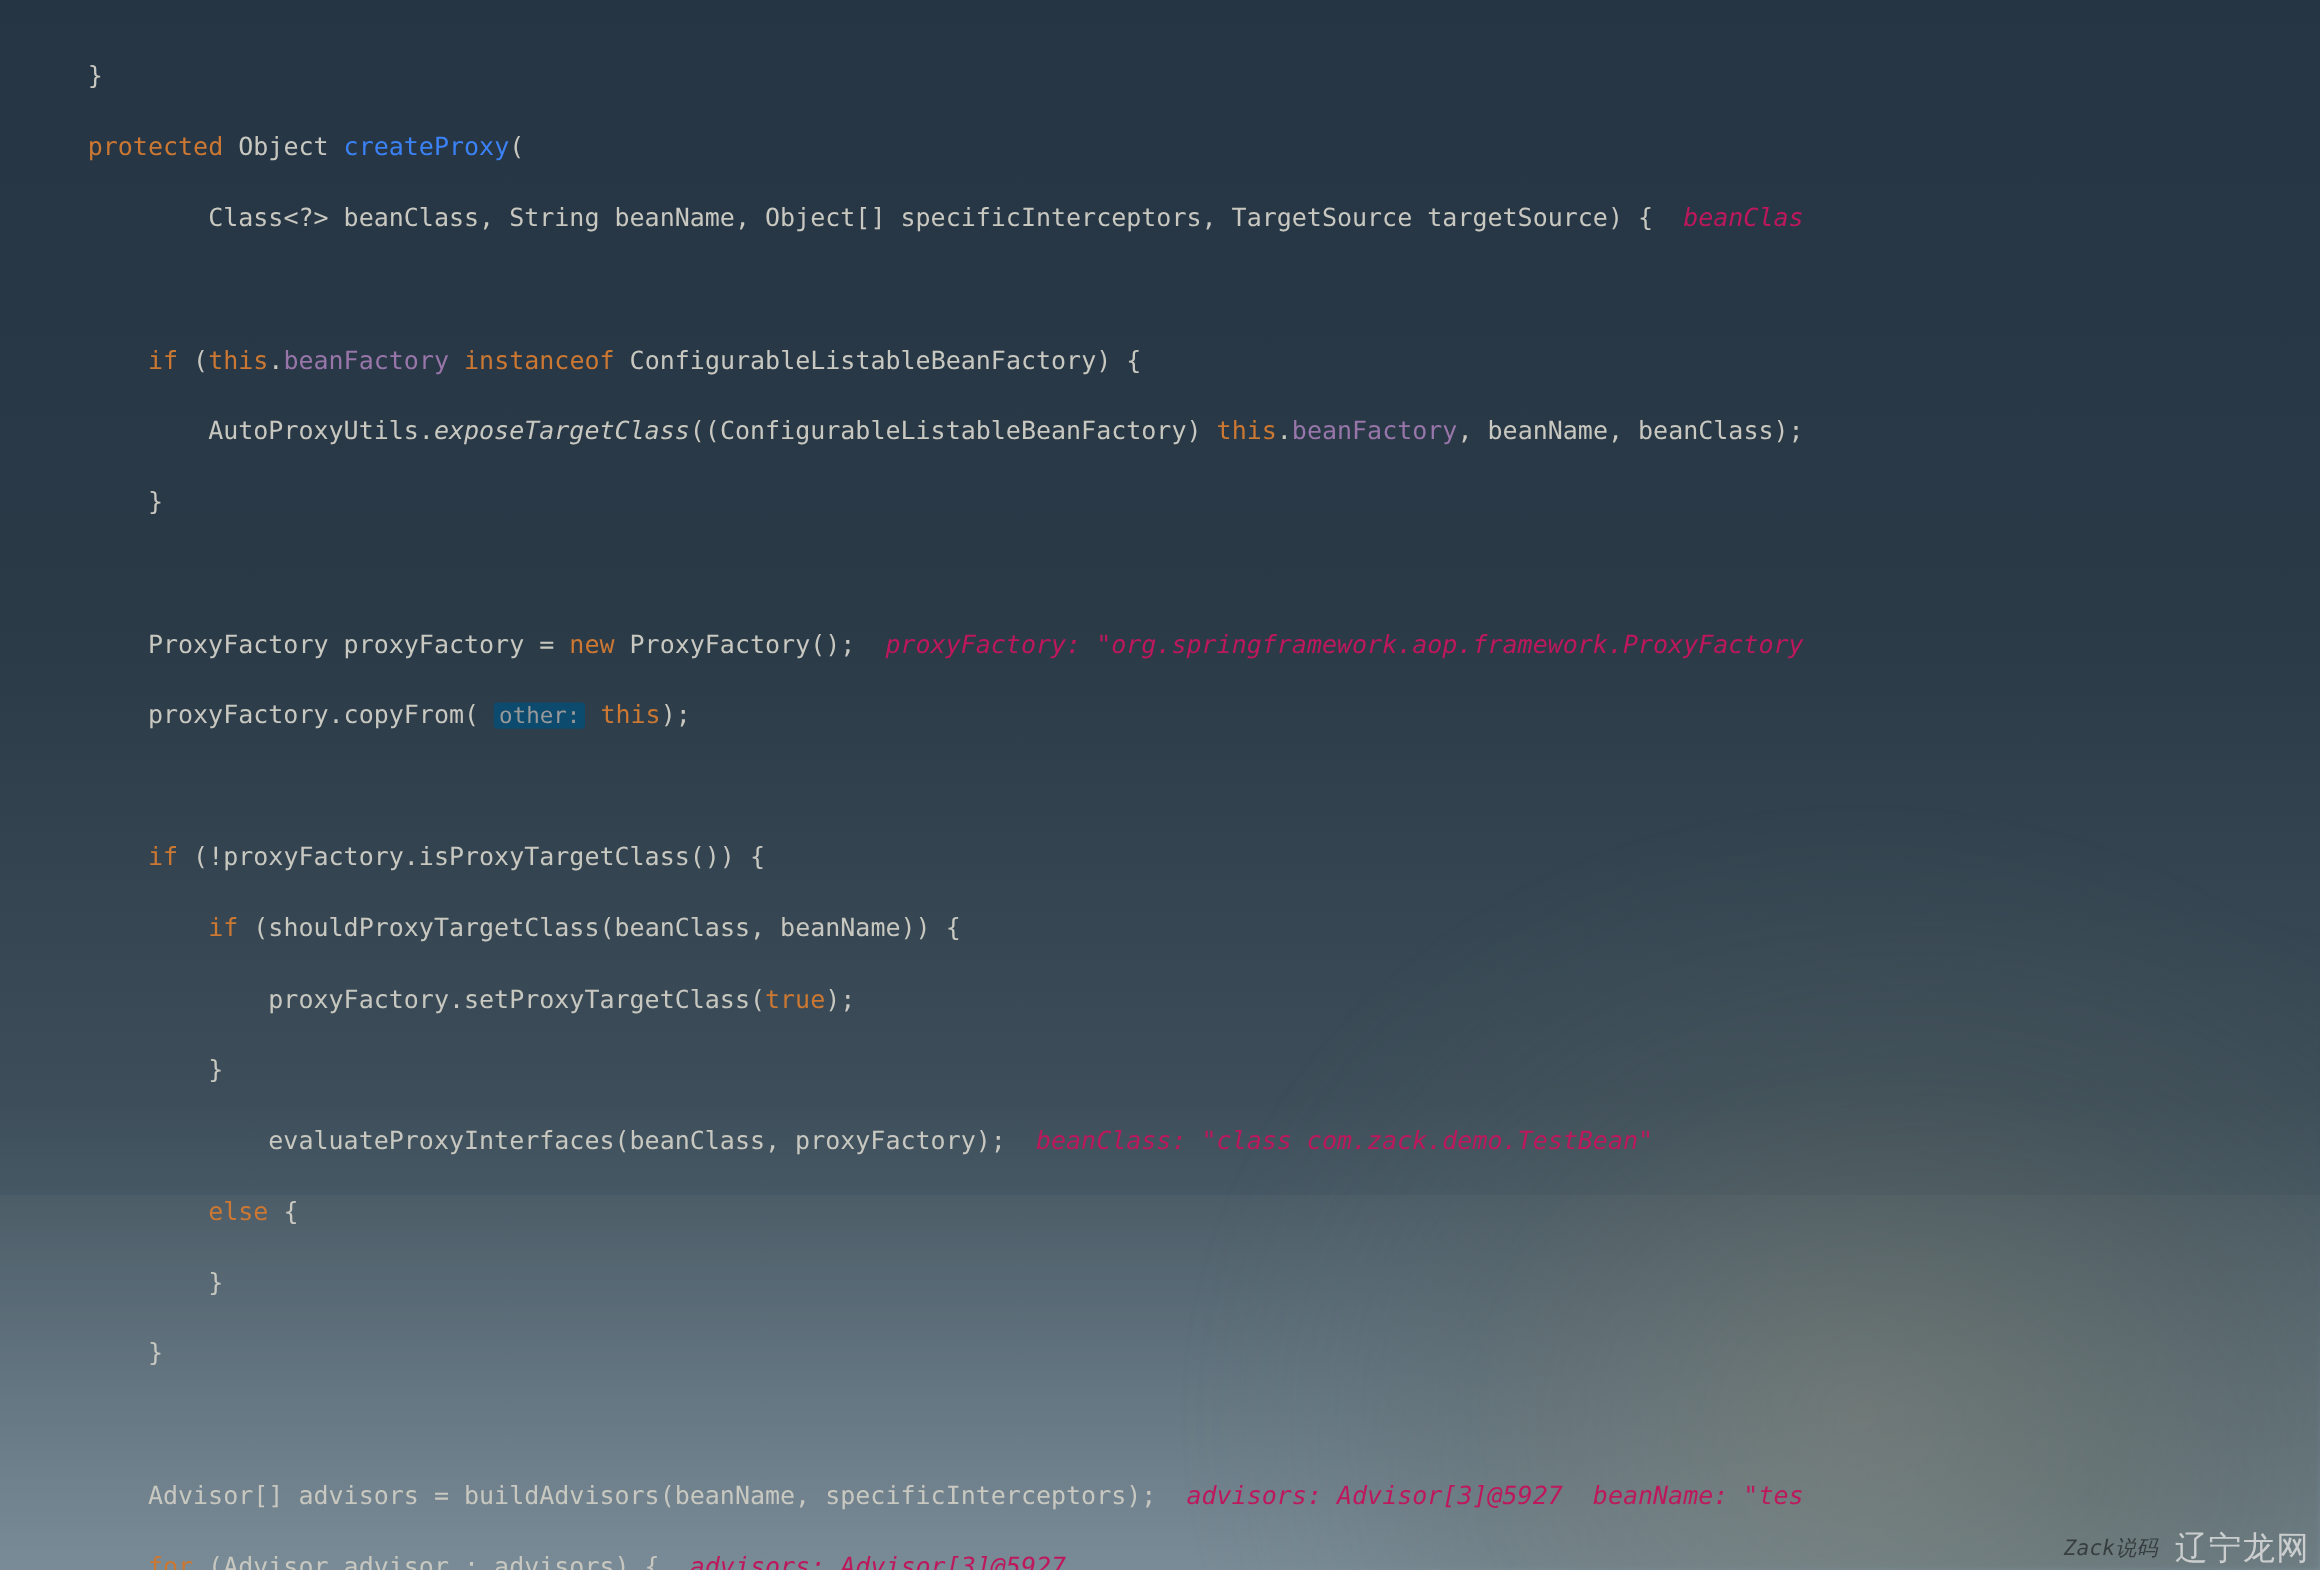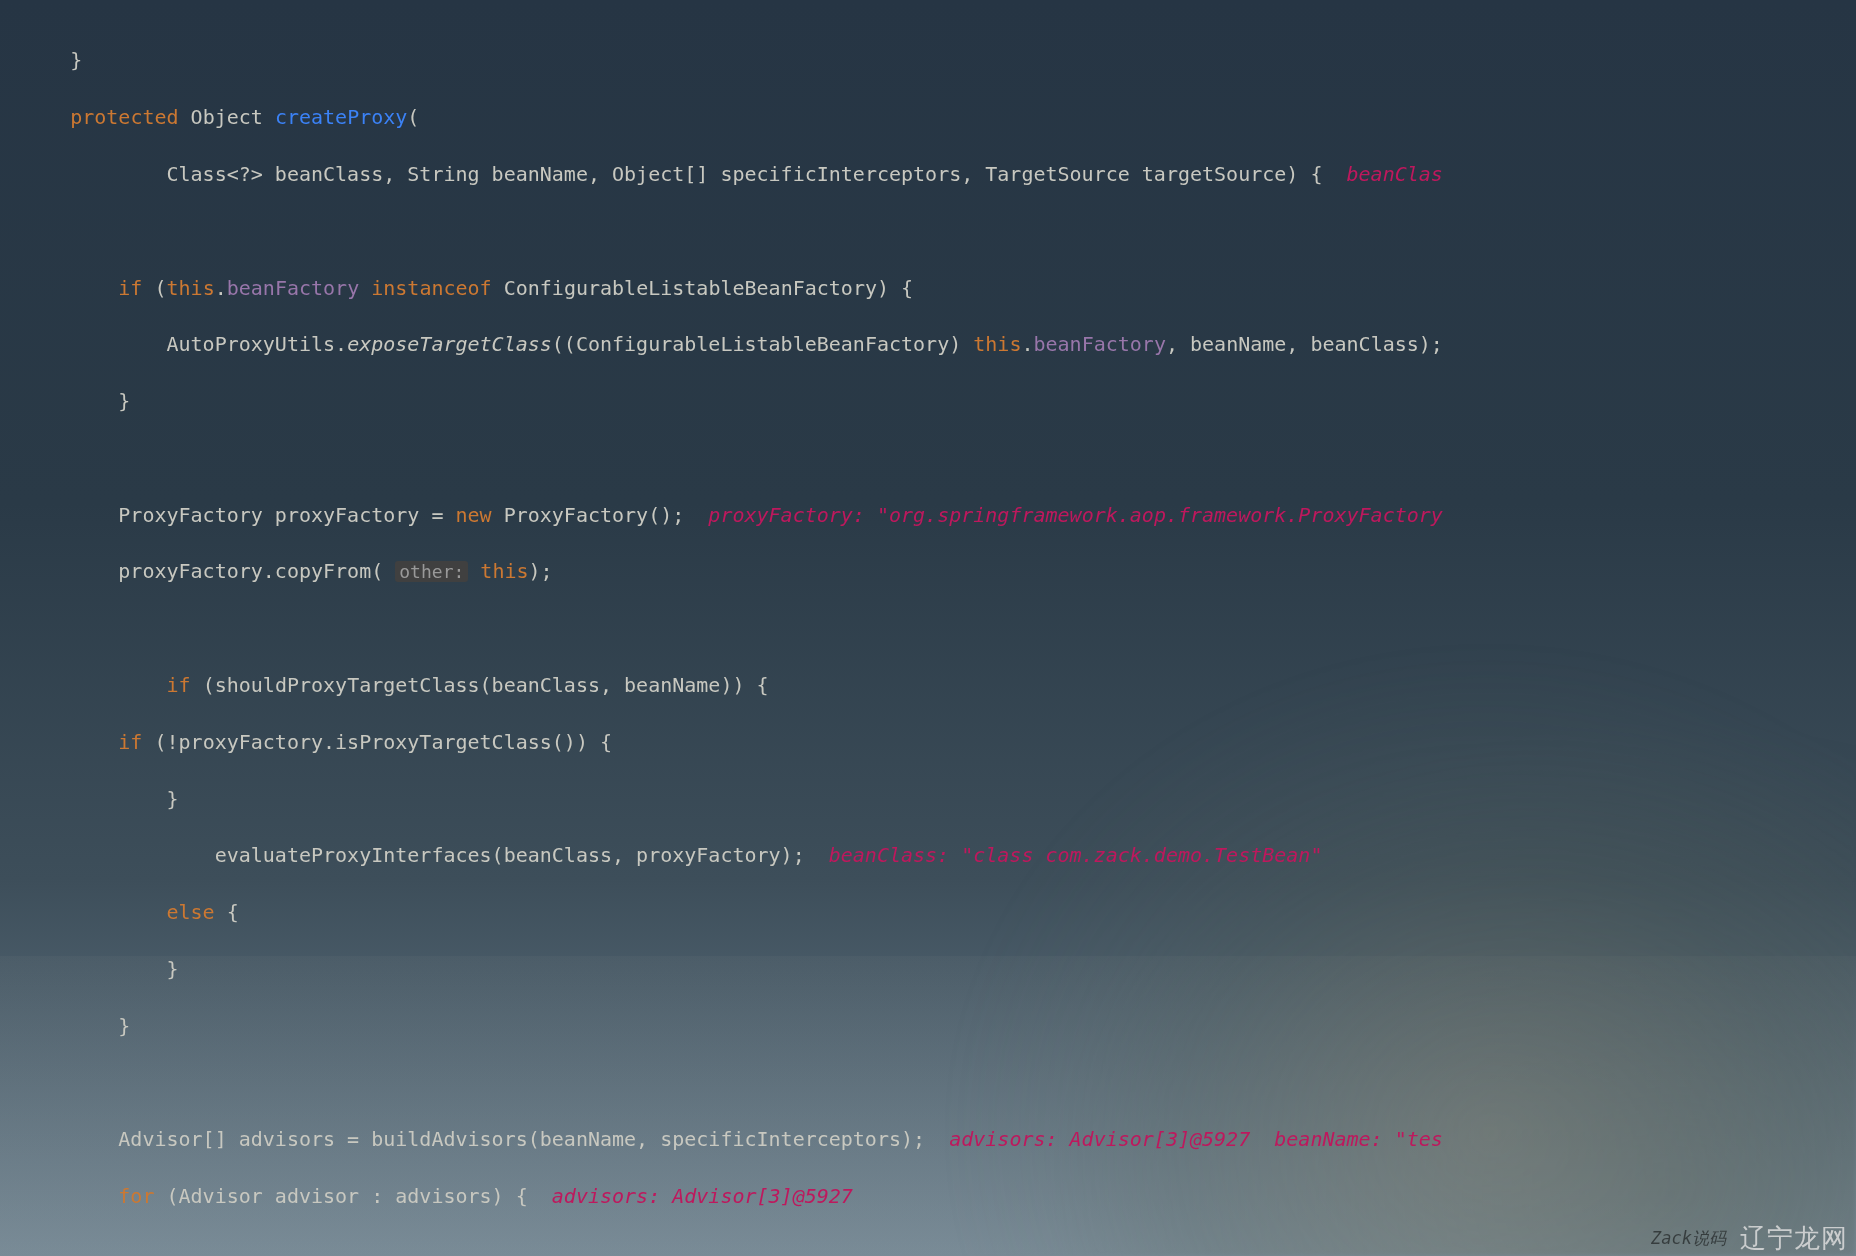--- a/index.html
+++ b/index.html
@@ -10,43 +10,44 @@
     background:radial-gradient(ellipse at 60% 80%,rgba(158,148,120,.25) 0%,rgba(100,110,100,.15) 40%,transparent 70%),
                radial-gradient(ellipse at 80% 90%,rgba(60,70,60,.25) 0%,transparent 60%);filter:blur(2px);}
   .bg-sand{position:absolute;bottom:0;left:0;right:0;height:300px;
     background:linear-gradient(180deg,rgba(180,180,170,.05) 0%,rgba(210,210,200,.15) 100%);}
   .editor{position:relative;padding:18px 0 0 22px;line-height:1.42;white-space:pre;z-index:2;}
   .line{position:relative;height:28.4px;}
   .kw{color:#cc7832;margin-top:28px;}
   .mname{color:#3b82f6;}
   .field{color:#9876aa;}
   .hint{color:#be185d;font-style:italic;}
-  .param-hint{background:#404040;color:#999;font-style:normal;padding:0 4px;border-radius:3px;font-size:18px;}
+  .param-hint{background:#0c4a6e;color:#999;font-style:normal;padding:0 4px;border-radius:3px;font-size:18px;}
   .wm{position:absolute;right:8px;bottom:0;color:rgba(220,220,220,.85);font-size:26px;z-index:3;letter-spacing:1px;}
   .wm2{position:absolute;right:130px;bottom:6px;color:rgba(0,0,0,.5);font-size:17px;z-index:3;font-style:italic;}
 </style>
 </head>
 <body>
 <div class="bg-sand"></div>
 <div class="bg-island"></div>
 
 <div class="editor">
 <div class="line">    <span>}</span></div>
 <div class="line">    <span class="kw">protected</span> <span>Object</span> <span class="mname">createProxy</span><span>(</span></div>
 <div class="line">            <span>Class&lt;?&gt; beanClass, String beanName, Object[] specificInterceptors, TargetSource targetSource) {  </span><span class="hint">beanClas</span></div>
 <div class="line"></div>
 <div class="line">        <span class="kw">if</span><span> (</span><span class="kw">this</span><span>.</span><span class="field">beanFactory</span><span> </span><span class="kw">instanceof</span><span> ConfigurableListableBeanFactory) {</span></div>
 <div class="line">            <span>AutoProxyUtils.</span><span style="font-style:italic">exposeTargetClass</span><span>((ConfigurableListableBeanFactory) </span><span class="kw">this</span><span>.</span><span class="field">beanFactory</span><span>, beanName, beanClass);</span></div>
 <div class="line">        <span>}</span></div>
 <div class="line"></div>
 <div class="line">        <span>ProxyFactory proxyFactory = </span><span class="kw">new</span><span> ProxyFactory();  </span><span class="hint">proxyFactory: "org.springframework.aop.framework.ProxyFactory</span></div>
 <div class="line">        <span>proxyFactory.copyFrom( </span><span class="param-hint">other:</span><span> </span><span class="kw">this</span><span>);</span></div>
 <div class="line"></div>
+<div class="line">        <span class="kw">if</span><span> (!proxyFactory.isProxyTargetClass()) {</span></div>
 <div class="line">            <span class="kw">if</span><span> (shouldProxyTargetClass(beanClass, beanName)) {</span></div>
-<div class="line">        <span class="kw">if</span><span> (!proxyFactory.isProxyTargetClass()) {</span></div>
+<div class="line">                <span>proxyFactory.setProxyTargetClass(</span><span class="kw">true</span><span>);</span></div>
 <div class="line">            <span>}</span></div>
 <div class="line">                <span>evaluateProxyInterfaces(beanClass, proxyFactory);  </span><span class="hint">beanClass: "class com.zack.demo.TestBean"</span></div>
 <div class="line">            <span class="kw">else</span><span> {</span></div>
 <div class="line">            <span>}</span></div>
 <div class="line">        <span>}</span></div>
 <div class="line"></div>
 <div class="line">        <span>Advisor[] advisors = buildAdvisors(beanName, specificInterceptors);  </span><span class="hint">advisors: Advisor[3]@5927  beanName: "tes</span></div>
 <div class="line">        <span class="kw">for</span><span> (Advisor advisor : advisors) {  </span><span class="hint">advisors: Advisor[3]@5927</span></div>
 
 

